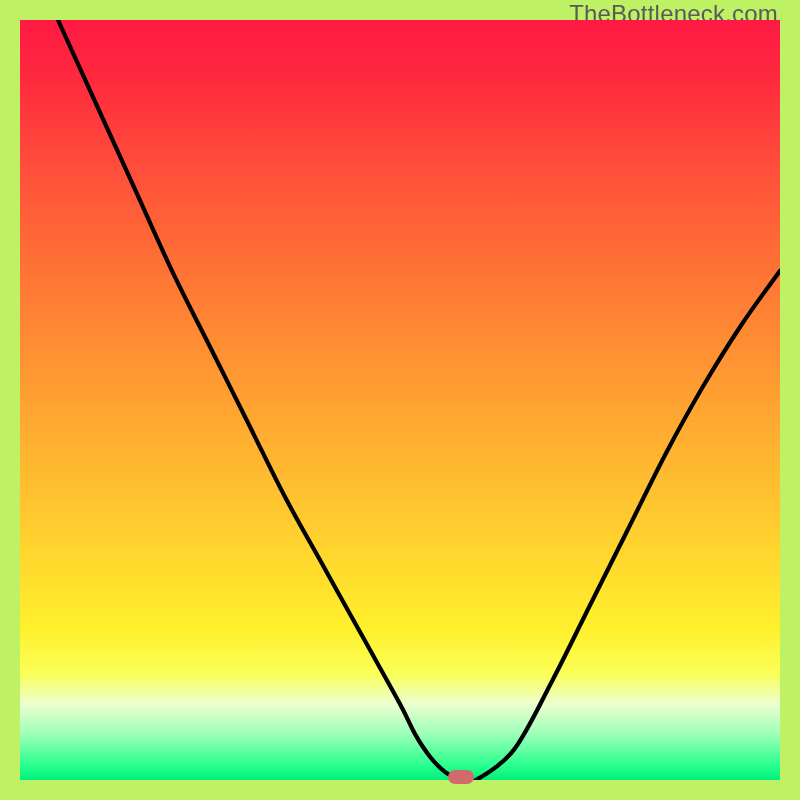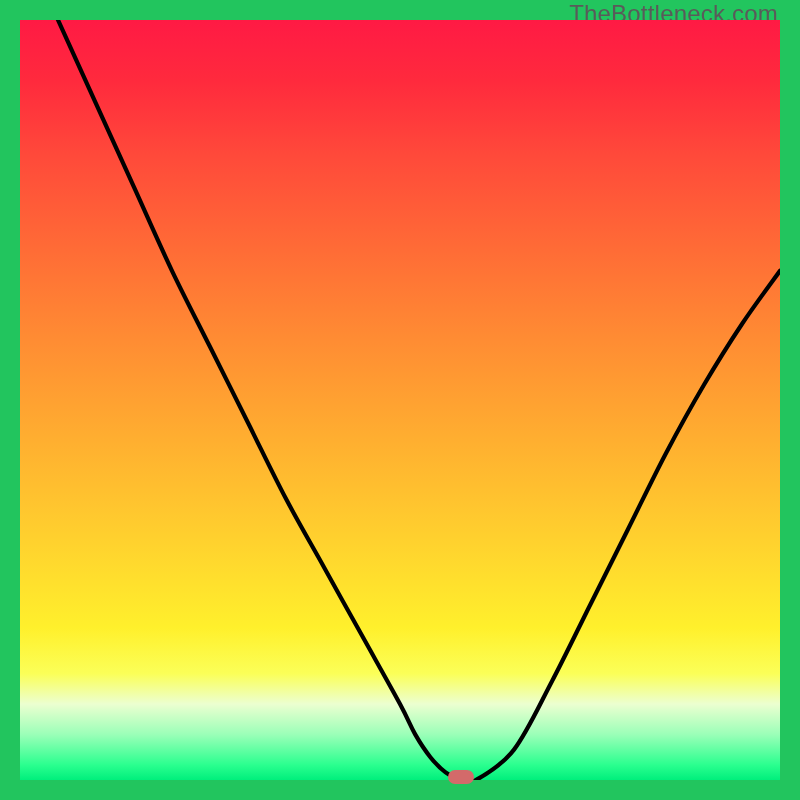--- a/index.html
+++ b/index.html
@@ -8,21 +8,21 @@
     width: 800px;
     height: 800px;
     background: #000;
     overflow: hidden;
     font-family: Arial, Helvetica, sans-serif;
   }
   .frame {
     position: relative;
     width: 800px;
     height: 800px;
-    background: #22c55e;
+    background: #bef264;
   }
   .plot-area {
     position: absolute;
     left: 20px;
     top: 20px;
     width: 760px;
     height: 760px;
     background: linear-gradient(to bottom,
       #ff1a44 0%,
       #ff2a3d 8%,

